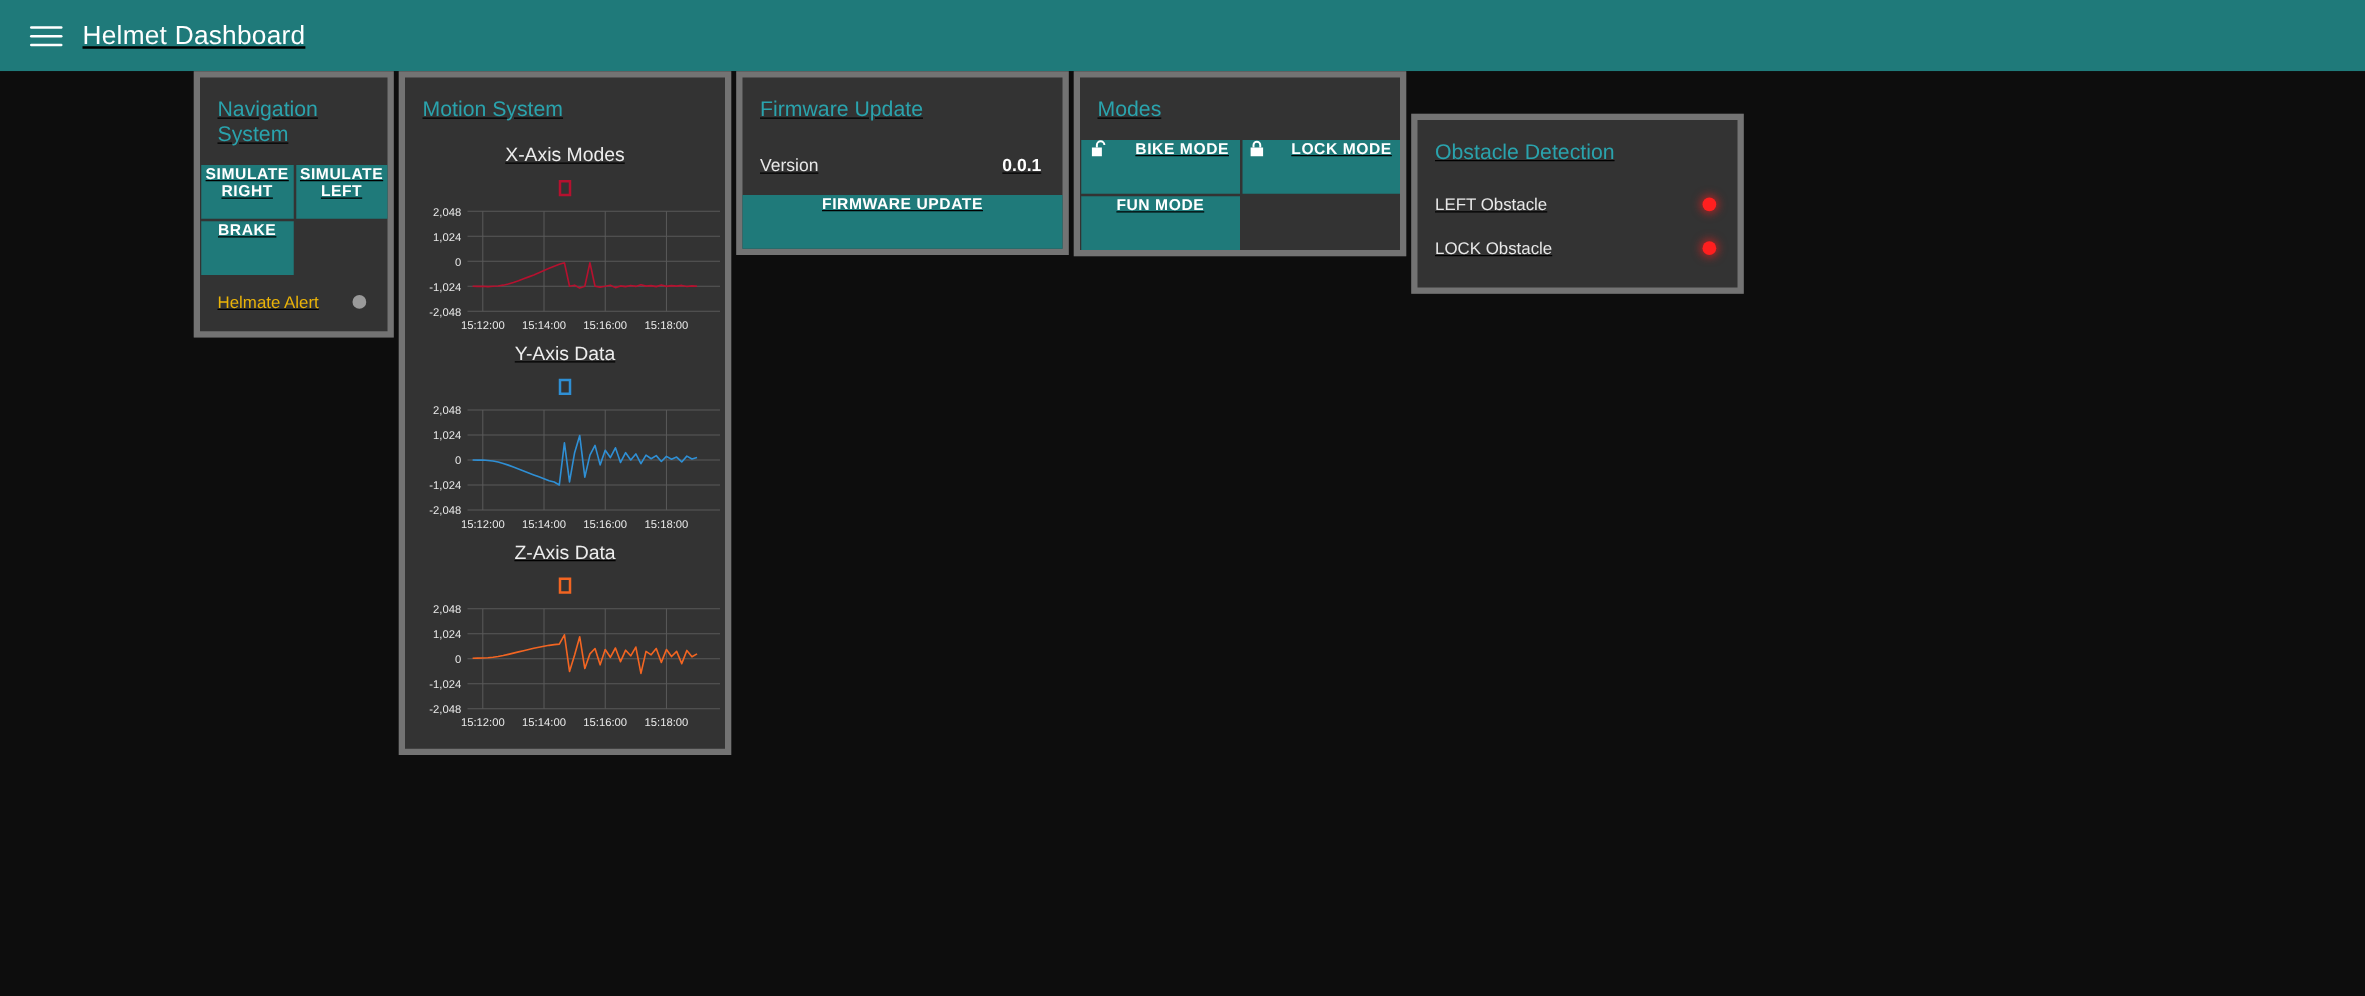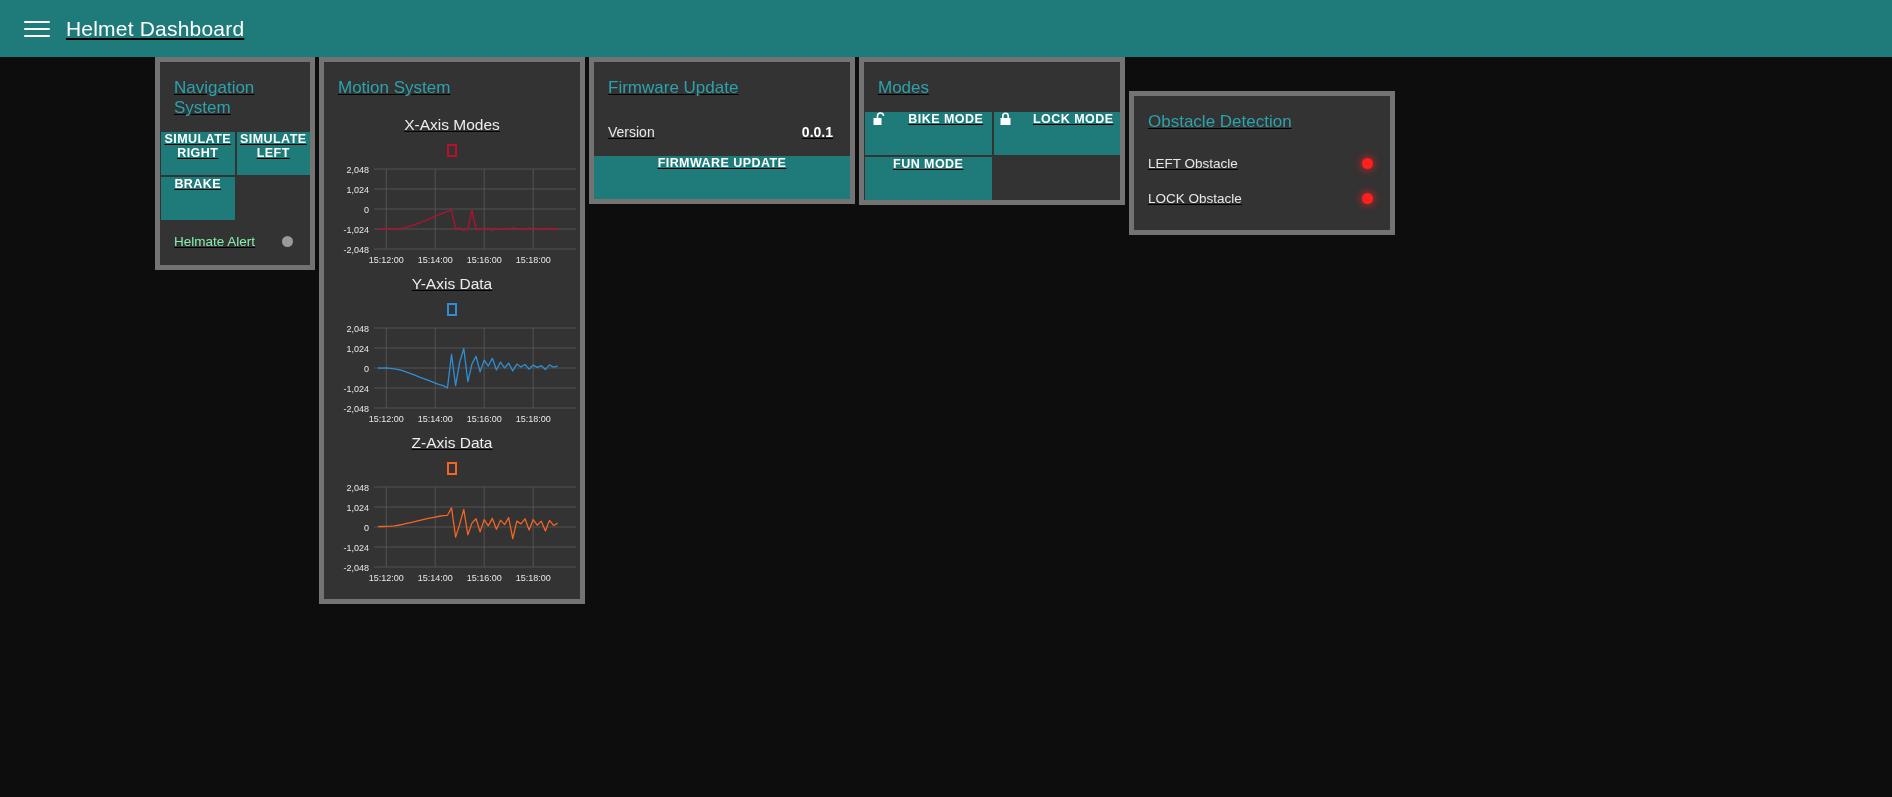--- a/index.html
+++ b/index.html
@@ -85,21 +85,21 @@
     grid-template-columns: 1fr 1fr;
     gap: 2px;
     padding: 0 0 0 1px;
   }
   .btn-grid .cellpad { background: transparent; }
   .status-row {
     display: flex;
     align-items: center;
     justify-content: space-between;
     padding: 14px 17px 16px 14px;
-    color: #86efac;
+    color: #eab308;
     font-size: 13.5px;
   }
   .led {
     width: 11px; height: 11px; border-radius: 50%;
     flex: 0 0 auto;
   }
   .led-grey {
     background: #9a9a9a;
   }
   .led-red {

